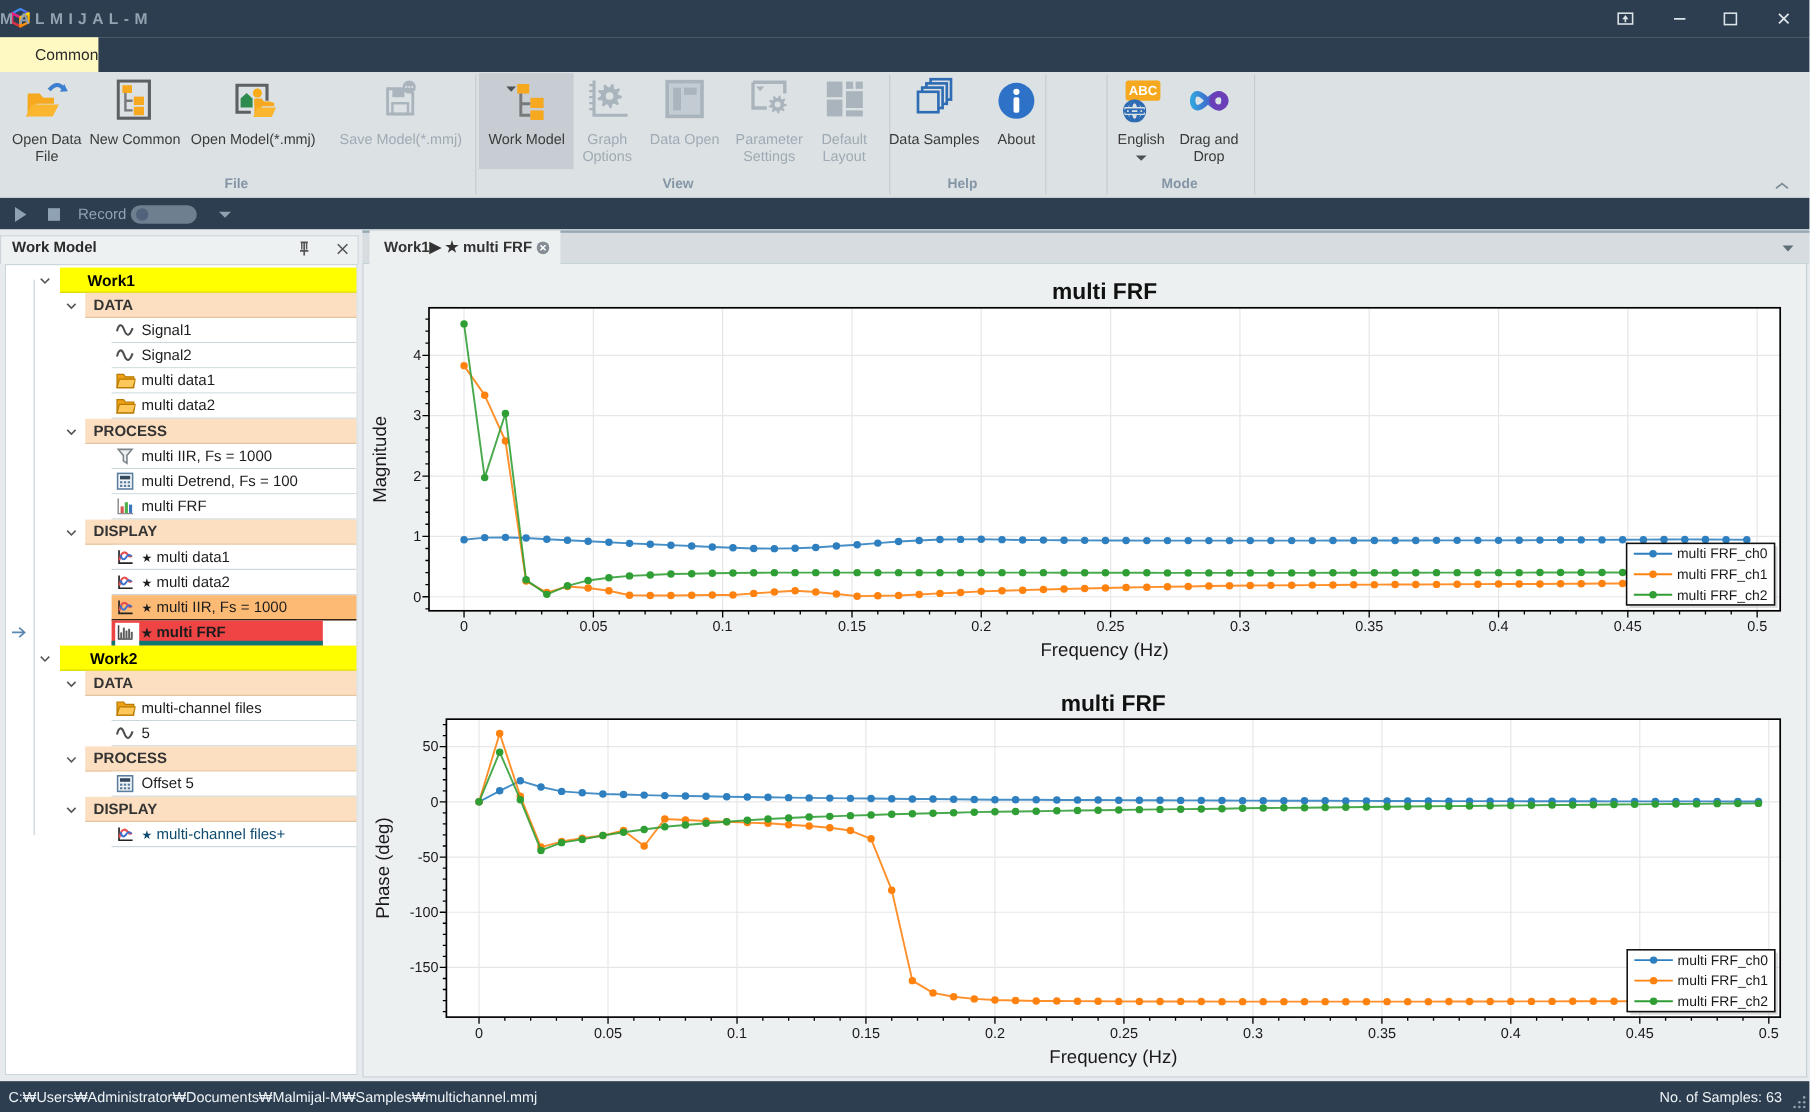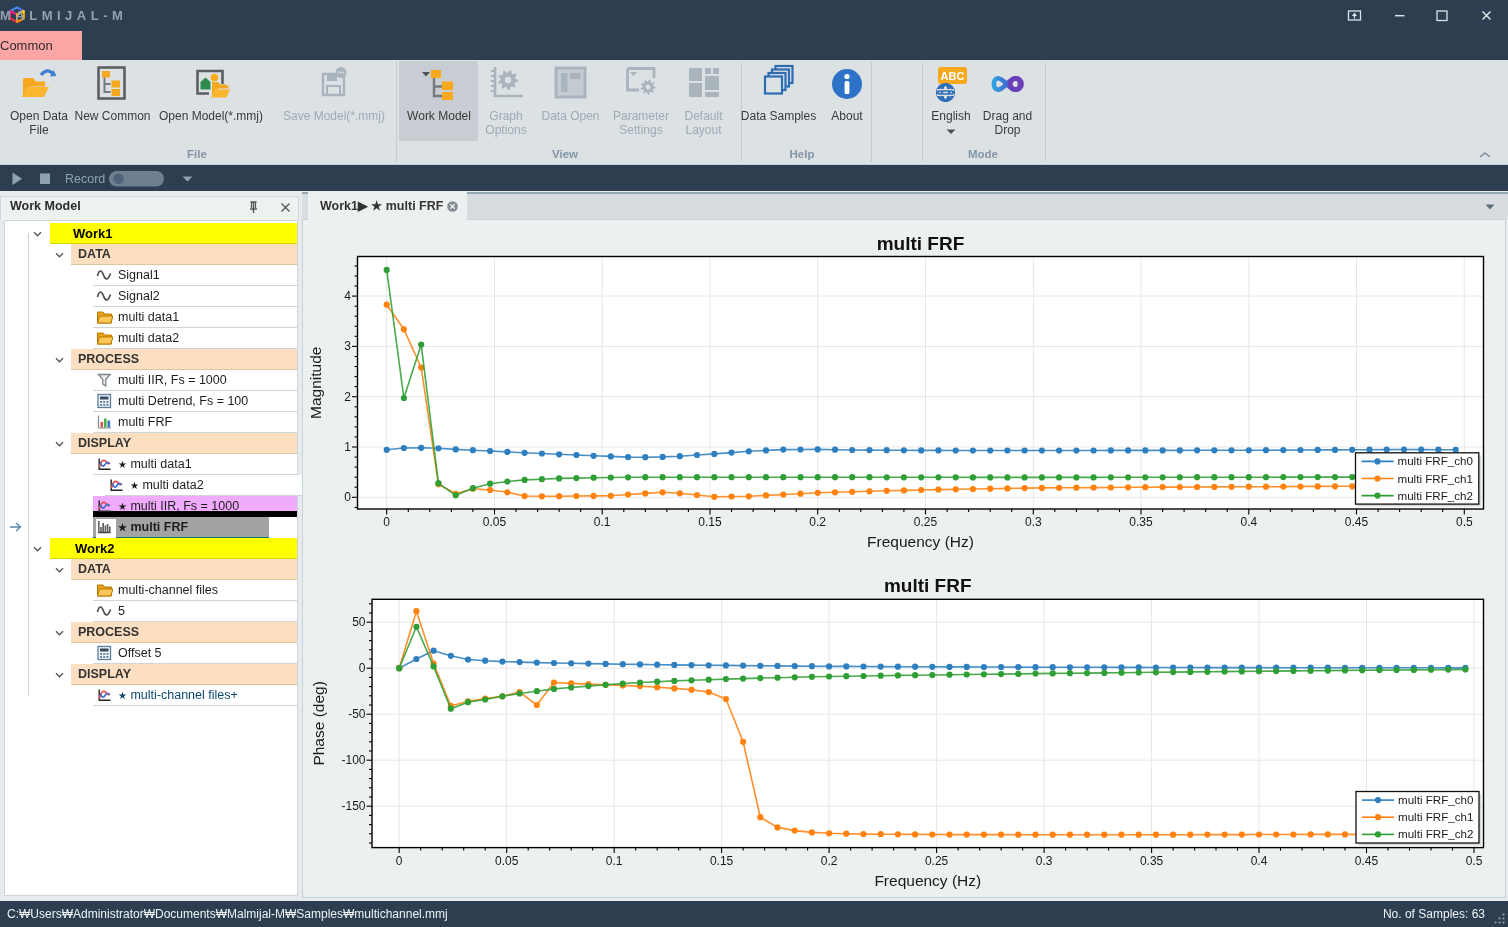--- a/index.html
+++ b/index.html
@@ -35,21 +35,21 @@
 <div class="abs" style="left:0;top:8px;width:1508px;text-align:left;font-size:13px;font-weight:bold;letter-spacing:4.5px;color:#93a2b0">MALMIJAL-M</div>
 <svg class="abs" style="left:1340px;top:8px" width="160" height="16" xmlns="http://www.w3.org/2000/svg" stroke="#dde4e9" fill="none" stroke-width="1.3">
 <rect x="8.5" y="3" width="12" height="9"></rect>
 <path d="M14.5 10.5 L14.5 7"></path>
 <path d="M11.9 8 L17.1 8 L14.5 4.6 Z" fill="#dde4e9" stroke="none"></path>
 <path d="M55 7.7 L64.5 7.7" stroke-width="1.5"></path>
 <rect x="97" y="3" width="10" height="9.5"></rect>
 <path d="M142.5 3.5 L150.5 11.5 M150.5 3.5 L142.5 11.5" stroke-width="1.5"></path>
 </svg>
 <div class="abs" style="left:0;top:31px;width:1508px;height:29px;background:#2d3e50"></div>
-<div class="abs" style="left:0;top:31px;width:82px;height:29px;background:#fca5a5;color:#2b2b2b;font-size:13px;text-align:left;line-height:29px">Common</div>
+<div class="abs" style="left:0;top:31px;width:82px;height:29px;background:#fef9c3;color:#2b2b2b;font-size:13px;text-align:right;line-height:29px">Common</div>
 <div class="abs" style="left:0;top:60px;width:1508px;height:105px;background:#dce1e4;border-bottom:1px solid #c9ced2"></div>
 <div class="abs sep" style="left:396px"></div>
 <div class="abs sep" style="left:741px"></div>
 <div class="abs sep" style="left:871px"></div>
 <div class="abs sep" style="left:922px"></div>
 <div class="abs sep" style="left:1045px"></div>
 <div class="abs gl" style="left:130px;top:148px;width:134px">File</div>
 <div class="abs gl" style="left:498px;top:148px;width:134px">View</div>
 <div class="abs gl" style="left:735px;top:148px;width:134px">Help</div>
 <div class="abs gl" style="left:916px;top:148px;width:134px">Mode</div>
@@ -242,31 +242,31 @@
       </svg></span><span style="margin-left:2px">multi FRF</span></div>
 <div class="row" style="left:71px;top:433px;width:226px;background:#fcdfc0;border-bottom:1px solid #e4c49e;font-weight:bold;color:#333"><span style="margin-left:7px">DISPLAY</span></div>
 <svg class="abs" style="left:54px;top:440px" width="11" height="8" xmlns="http://www.w3.org/2000/svg">
     <path d="M2 2.2 L5.5 5.8 L9 2.2" stroke="#555" fill="none" stroke-width="1.3"></path>
   </svg>
 <div class="row" style="left:93px;top:454px;width:204px;background:#fff;border-bottom:1px solid #ccd7db;color:#1d1d1d"><span style="display:inline-block;width:20px;vertical-align:top;margin-left:3px;margin-top:2px"><svg width="17" height="16" xmlns="http://www.w3.org/2000/svg">
         <path d="M3.2 2.5 V13.2 H14.5" stroke="#222" fill="none" stroke-width="1.4"></path>
         <path d="M3.5 11 C5 3.2 8.5 3.2 10.5 6.2 C11.8 8.2 13 8 13.8 6.8" stroke="#e4504f" fill="none" stroke-width="1.8"></path>
         <path d="M4.5 6.5 C5.5 10.8 7.5 11 9 8.5 C10.4 6.2 12 5.6 13.5 7.8" stroke="#3a6fd0" fill="none" stroke-width="1.6"></path>
       </svg></span><span style="margin-left:2px"><span style="font-size:10px">★</span> multi data1</span></div>
-<div class="row" style="left:105px;top:475px;width:204px;background:#fff;border-bottom:1px solid #ccd7db;color:#1d1d1d"><span style="display:inline-block;width:20px;vertical-align:top;margin-left:3px;margin-top:2px"><svg width="17" height="16" xmlns="http://www.w3.org/2000/svg">
+<div class="row" style="left:93px;top:475px;width:204px;background:#fff;border-bottom:1px solid #ccd7db;color:#1d1d1d"><span style="display:inline-block;width:20px;vertical-align:top;margin-left:3px;margin-top:2px"><svg width="17" height="16" xmlns="http://www.w3.org/2000/svg">
         <path d="M3.2 2.5 V13.2 H14.5" stroke="#222" fill="none" stroke-width="1.4"></path>
         <path d="M3.5 11 C5 3.2 8.5 3.2 10.5 6.2 C11.8 8.2 13 8 13.8 6.8" stroke="#e4504f" fill="none" stroke-width="1.8"></path>
         <path d="M4.5 6.5 C5.5 10.8 7.5 11 9 8.5 C10.4 6.2 12 5.6 13.5 7.8" stroke="#3a6fd0" fill="none" stroke-width="1.6"></path>
       </svg></span><span style="margin-left:2px"><span style="font-size:10px">★</span> multi data2</span></div>
-<div class="row" style="left:93px;top:496px;width:204px;background:#f0abfc;border-bottom:6px solid #000000;color:#1d1d1d"><span style="display:inline-block;width:20px;vertical-align:top;margin-left:3px;margin-top:2px"><svg width="17" height="16" xmlns="http://www.w3.org/2000/svg">
+<div class="row" style="left:93px;top:496px;width:204px;background:#fdba74;border-bottom:1px solid #000000;color:#1d1d1d"><span style="display:inline-block;width:20px;vertical-align:top;margin-left:3px;margin-top:2px"><svg width="17" height="16" xmlns="http://www.w3.org/2000/svg">
         <path d="M3.2 2.5 V13.2 H14.5" stroke="#222" fill="none" stroke-width="1.4"></path>
         <path d="M3.5 11 C5 3.2 8.5 3.2 10.5 6.2 C11.8 8.2 13 8 13.8 6.8" stroke="#e4504f" fill="none" stroke-width="1.8"></path>
         <path d="M4.5 6.5 C5.5 10.8 7.5 11 9 8.5 C10.4 6.2 12 5.6 13.5 7.8" stroke="#3a6fd0" fill="none" stroke-width="1.6"></path>
       </svg></span><span style="margin-left:2px"><span style="font-size:10px">★</span> multi IIR, Fs = 1000</span></div>
-<div class="row" style="left:93px;top:517px;width:176px;background:#a3a3a3;border-bottom:1px solid #0f766e;font-weight:bold;color:#1d1d1d"><span style="display:inline-block;width:20px;vertical-align:top;margin-left:3px;margin-top:2px;background:#fff"><svg width="17" height="16" xmlns="http://www.w3.org/2000/svg">
+<div class="row" style="left:93px;top:517px;width:176px;background:#ef4444;border-bottom:4px solid #0f766e;font-weight:bold;color:#1d1d1d"><span style="display:inline-block;width:20px;vertical-align:top;margin-left:3px;margin-top:2px;background:#fff"><svg width="17" height="16" xmlns="http://www.w3.org/2000/svg">
         <path d="M2.8 2 V13.5 H14.5" stroke="#444" fill="none" stroke-width="1.3"></path>
         <g fill="#5a5a5a">
           <rect x="4.2" y="8" width="1.6" height="5"></rect>
           <rect x="6.4" y="4" width="1.6" height="9"></rect>
           <rect x="8.6" y="6.5" width="1.6" height="6.5"></rect>
           <rect x="10.8" y="5" width="1.6" height="8"></rect>
           <rect x="13" y="7.5" width="1.6" height="5.5"></rect>
         </g>
       </svg></span><span style="margin-left:2px"><span style="font-size:10px">★</span> multi FRF</span></div>
 <div class="row" style="left:50px;top:538px;width:247px;background:#ffff00;border-bottom:1px solid #d6d600;font-weight:bold;color:#000"><span style="margin-left:25px;font-size:13px">Work2</span></div>

